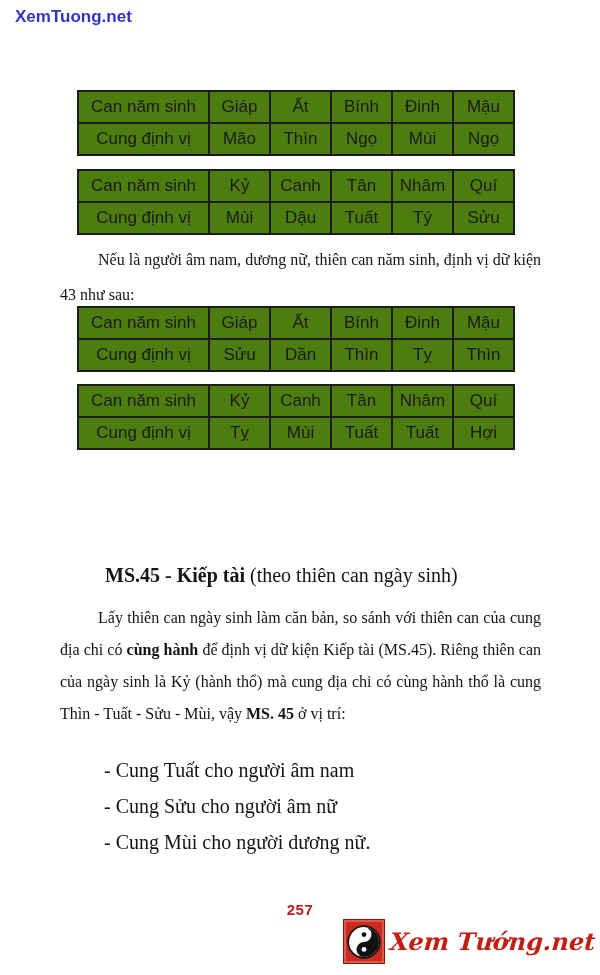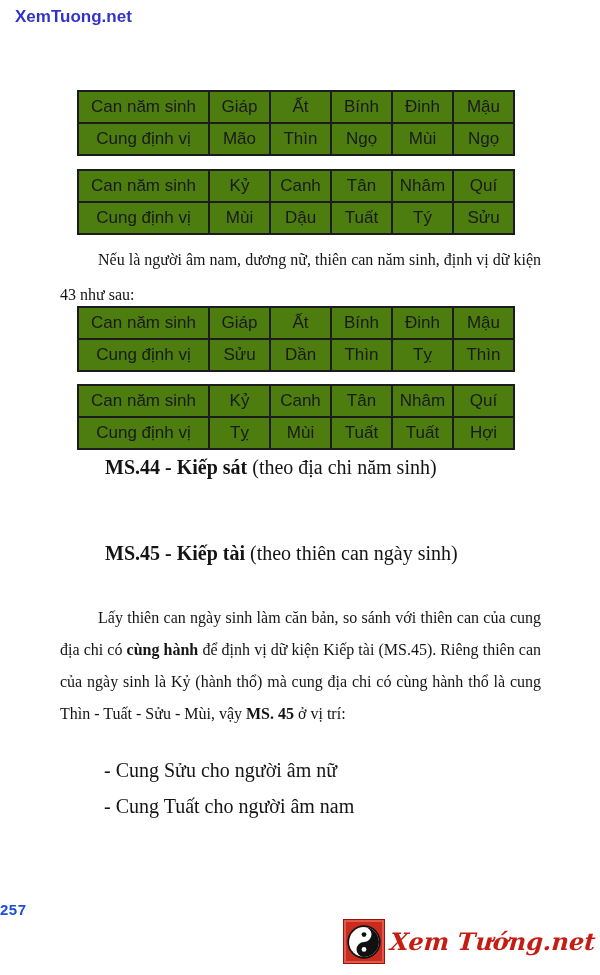--- a/index.html
+++ b/index.html
@@ -27,27 +27,27 @@
   .para {
     position:absolute; left:60px; width:481px; margin:0;
     font-size:16px; color:#141414; text-align:justify;
   }
   .intro { top:242px; line-height:35px; text-indent:38px; }
   .body-para { top:566px; line-height:32px; text-indent:38px;margin-top:36px; }
   .heading {
     position:absolute; left:105px; margin:0; font-size:20px; color:#141414;
     white-space:nowrap;
   }
-  .h44 { top:456px; } .hnote { top:495px; } .h45 { top:542px; }
+  .h44 { top:456px; } .hnote { top:495px; } .h45 { top:564px; }
   .list { position:absolute; left:104px; top:752px; }
   .list-item { height:36px; line-height:36px; font-size:20px; color:#141414; }
   .page-number {
-    position:absolute; top:901px; left:0; width:100%; text-align:left;
+    position:absolute; top:901px; left:0; width:100%; text-align:center;
     font-family:"Liberation Sans",sans-serif; font-weight:700;
-    font-size:15px; color:#1d4ed8; letter-spacing:0.5px;
+    font-size:15px; color:#b91c1c; letter-spacing:0.5px;
   }
   .brand { position:absolute; right:5px; top:919px; display:flex; align-items:center; gap:5px; cursor:pointer; }
   .brand-icon {
     width:42px; height:45px; background:#cb2a1e;
     border:1px solid #8f170d; box-shadow:inset 0 0 0 2px #e2594c;
     display:flex; align-items:center; justify-content:center; box-sizing:border-box;
   }
   .brand-text {
     font-family:"DejaVu Serif", serif; font-style:italic; font-weight:700;
     font-size:24px; color:#c41e14; white-space:nowrap; transform:skewX(-4deg);
@@ -172,30 +172,30 @@
         <td>Cung định vị</td>
         <td>Tỵ</td>
         <td>Mùi</td>
         <td>Tuất</td>
         <td>Tuất</td>
         <td>Hợi</td>
       </tr>
     </tbody>
   </table>
 
-  <p class="heading h44"><b>MS.44 - Kiếp sát</b><span> (theo địa chi năm sinh)</span></p>
 
 
   <p class="heading h45"><b>MS.45 - Kiếp tài</b><span> (theo thiên can ngày sinh)</span></p>
 
   <p class="para body-para"><span>Lấy thiên can ngày sinh làm căn bản, so sánh với thiên can của cung địa chi có </span><b>cùng hành</b><span> để định vị dữ kiện Kiếp tài (MS.45). Riêng thiên can của ngày sinh là Kỷ (hành thổ) mà cung địa chi có cùng hành thổ là cung Thìn - Tuất - Sửu - Mùi, vậy </span><b>MS. 45</b><span> ở vị trí:</span></p>
 
   <div class="list">
+    <div class="list-item">- Cung Tuất cho người âm nam</div>
     <div class="list-item">- Cung Sửu cho người âm nữ</div>
-    <div class="list-item">- Cung Tuất cho người âm nam</div>
+    <div class="list-item">- Cung Mùi cho người dương nữ.</div>
   </div>
 
   <div class="page-number">257</div>
 
   <div class="brand">
     <span class="brand-icon">
       <svg width="34" height="34" viewBox="0 0 100 100" aria-hidden="true">
         <circle cx="50" cy="50" r="49" fill="#111"></circle>
         <circle cx="50" cy="50" r="44" fill="#ffffff"></circle>
         <path d="M50,6 a44,44 0 0 1 0,88 a22,22 0 0 1 0,-44 a22,22 0 0 0 0,-44 z" fill="#111"></path>

